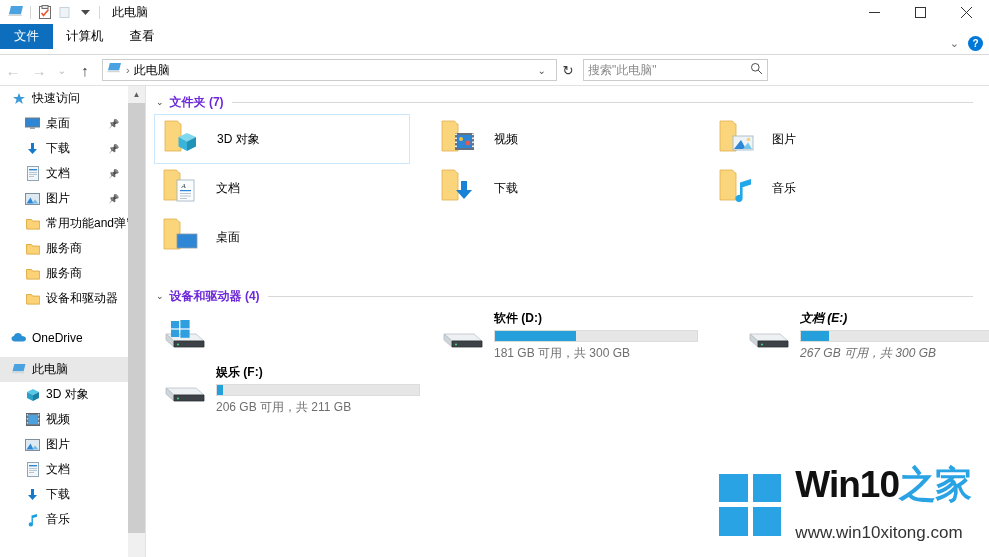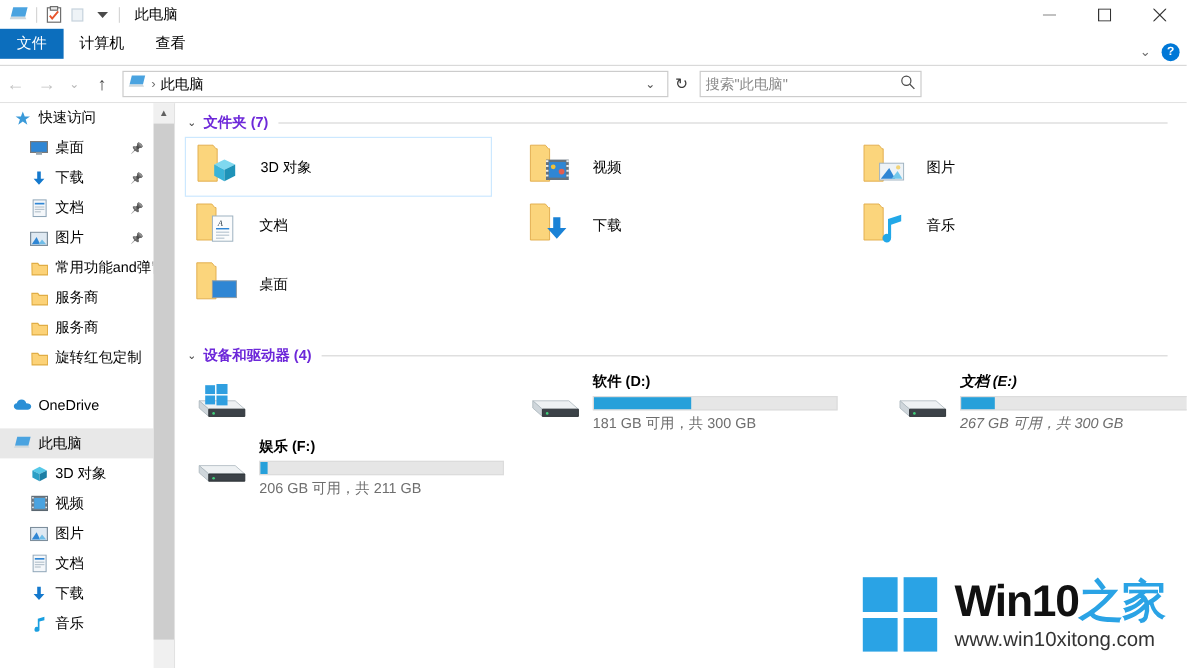--- a/index.html
+++ b/index.html
@@ -143,21 +143,21 @@
 
   
   .watermark { position:absolute; right:18px; bottom:14px; display:flex; align-items:center; }
   .wm-logo { width:62px; height:62px; display:grid; grid-template-columns:1fr 1fr; grid-template-rows:1fr 1fr;
              gap:5px; margin-right:14px; }
   .wm-logo span { background:#2aa3e5; display:block; }
   .wm-text { display:flex; flex-direction:column; }
   .wm-line1 { font-size:37px; font-weight:bold; line-height:1; letter-spacing:-1px; }
   .wm-line1 .b { color:#111; }
   .wm-line1 .c { color:#2aa3e5; }
-  .wm-line2 { font-size:17px; color:#333; margin-top:4px; letter-spacing:0px; }
+  .wm-line2 { font-size:17px; color:#333; margin-top:20px; letter-spacing:0px; }
 </style>
 </head>
 <body>
 
 <div id="app">
 
   <div class="titlebar">
     <div class="qat">
       <div class="qat-ico">
         <svg width="16" height="14" viewBox="0 0 16 14">
@@ -325,21 +325,21 @@
           </svg>
         </span>
         <span class="nav-label">服务商</span>
       </div>
       <div class="nav-item indent1">
         <span class="nav-ico">
           <svg width="14" height="12" viewBox="0 0 14 12">
             <path d="M0.5 1.5 h5 l1.2 1.6 h7 v8 h-13 z" fill="#fcd277" stroke="#e0ad45"></path>
           </svg>
         </span>
-        <span class="nav-label">旋转红包定制</span>
+        <span class="nav-label">设备和驱动器</span>
       </div>
       <div class="nav-gap"></div>
       <div class="nav-gap"></div>
       <div class="nav-item">
         <span class="nav-ico">
           <svg width="16" height="11" viewBox="0 0 16 11">
             <path d="M4 9.5 C1.6 9.5 0.5 8 0.5 6.6 C0.5 5.2 1.6 4.2 3 4.1 C3.4 2.3 5 1 7 1 C9 1 10.5 2.3 10.9 4 C13 4 15 4.9 15 6.8 C15 8.4 13.6 9.5 12 9.5 Z" fill="#2b8fd6"></path>
           </svg>
         </span>
         <span class="nav-label">OneDrive</span>

